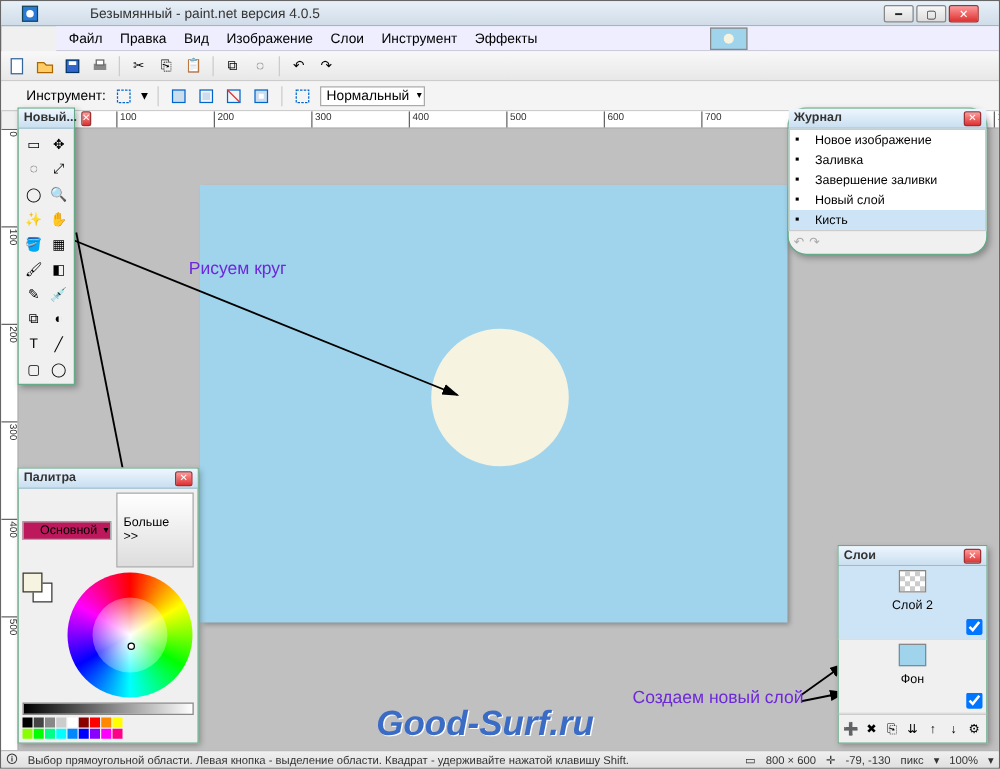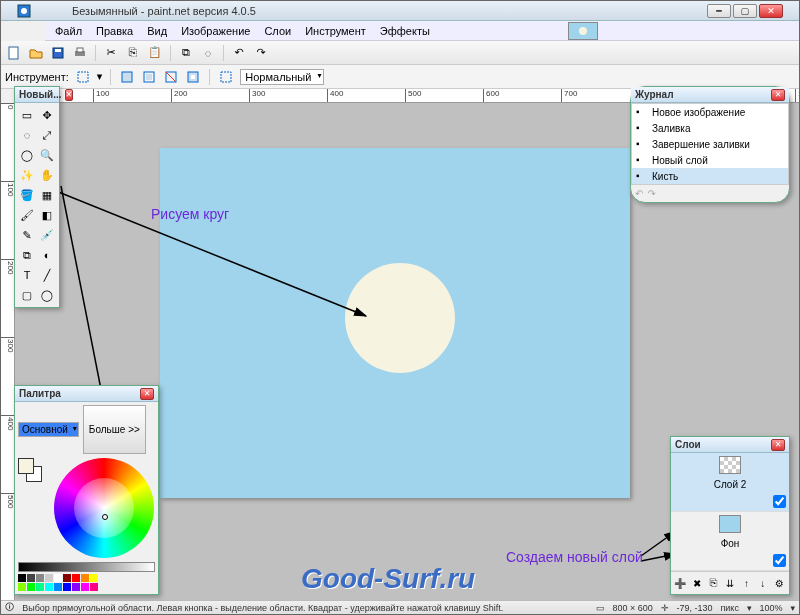--- a/index.html
+++ b/index.html
@@ -22,21 +22,21 @@
 
 .menu-thumb { margin-left: 130px; width: 30px; height: 18px; background: #a0d4ec; border: 1px solid #888; display: flex; align-items: center; justify-content: center; }
 .menu-thumb .dot { width: 8px; height: 8px; border-radius: 50%; background: #f6f3e0; }
 
 
 .toolbar { height: 24px; background: linear-gradient(to bottom, #f8f8f8, #e8e8e8); border-bottom: 1px solid #ccc; display: flex; align-items: center; padding: 0 4px; gap: 4px; }
 .tb-icon { width: 18px; height: 18px; display: flex; align-items: center; justify-content: center; cursor: pointer; border-radius: 2px; }
 .tb-sep { width: 1px; height: 16px; background: #ccc; margin: 0 2px; }
 
 
-.tooloptions { height: 24px; background: #f4f4f4; border-bottom: 1px solid #ccc; display: flex; align-items: center; padding: 0 4px; gap: 6px; }
+.tooloptions { height: 24px; background: #f4f4f4; border-bottom: 1px solid #ccc; display: flex; align-items: center; padding: 0 20px; gap: 6px; }
 .tool-icon { width: 16px; height: 16px; display: inline-flex; align-items: center; justify-content: center; }
 .combo { border: 1px solid #aaa; background: #fff; padding: 1px 12px 1px 4px; font-size: 11px; position: relative; cursor: pointer; }
 .combo::after { content: "▾"; position: absolute; right: 2px; font-size: 8px; }
 
 
 .ruler-h { position: absolute; left: 14px; right: 0; top: 88px; height: 14px; background: #fff; border-bottom: 1px solid #999; font-size: 8px; color: #333; overflow: hidden; }
 .ruler-h .tick { position: absolute; top: 0; height: 14px; border-left: 1px solid #666; padding-left: 2px; }
 .ruler-v { position: absolute; left: 0; top: 102px; bottom: 14px; width: 14px; background: #fff; border-right: 1px solid #999; font-size: 8px; color: #333; overflow: hidden; }
 .ruler-v .tick { position: absolute; left: 0; width: 14px; border-top: 1px solid #666; padding-top: 1px; writing-mode: vertical-rl; }
 
@@ -77,21 +77,21 @@
 .layer-row.sel { background: #cde4f7; }
 .layer-thumb { width: 22px; height: 18px; border: 1px solid #888; background: #fff; display: inline-block; }
 .layer-thumb.checker { background-image: repeating-conic-gradient(#ccc 0% 25%, #fff 0% 50%); background-size: 8px 8px; }
 .layer-thumb.bg { background: #a0d4ec; }
 .layer-cb { margin-left: auto; }
 .layer-tools { display: flex; gap: 3px; padding: 3px; border-top: 1px solid #ccc; }
 .layer-tools .lt { width: 16px; height: 16px; display: flex; align-items: center; justify-content: center; cursor: pointer; font-size: 10px; }
 
 
 .pal-top { display: flex; gap: 4px; align-items: center; }
-.pal-combo { border: 1px solid #aaa; background: #3b82f6; padding: 1px 10px 1px 3px; font-size: 10px; cursor: pointer; position: relative; }
+.pal-combo { border: 1px solid #aaa; background: #be185d; padding: 1px 10px 1px 13px; font-size: 10px; cursor: pointer; position: relative; }
 .pal-combo::after { content: "▾"; position: absolute; right: 1px; font-size: 8px; }
 .pal-btn { border: 1px solid #aaa; background: linear-gradient(to bottom, #fff, #ddd); padding: 18px 5px; font-size: 10px; cursor: pointer; }
 .swatches { position: relative; width: 30px; height: 24px; margin-top: 4px; }
 .swatches .s1 { position: absolute; width: 16px; height: 16px; background: #f6f3e0; border: 1px solid #333; left: 0; top: 0; z-index: 2; }
 .swatches .s2 { position: absolute; width: 16px; height: 16px; background: #fff; border: 1px solid #333; left: 8px; top: 8px; }
 .wheel { position: relative; width: 100px; height: 100px; margin: 4px auto 2px; }
 .wheel .ring { width: 100%; height: 100%; border-radius: 50%; background: conic-gradient(red,yellow,lime,cyan,blue,magenta,red); }
 .wheel .inner { position: absolute; left: 20px; top: 20px; width: 60px; height: 60px; border-radius: 50%; background: radial-gradient(circle, #fff, rgba(255,255,255,0)); }
 .wheel .ptr { position: absolute; left: 48px; top: 56px; width: 6px; height: 6px; border: 1px solid #000; border-radius: 50%; background: #fff; }
 .pal-strip { height: 10px; background: linear-gradient(to right, #000, #fff); border: 1px solid #888; margin: 2px 0; }

